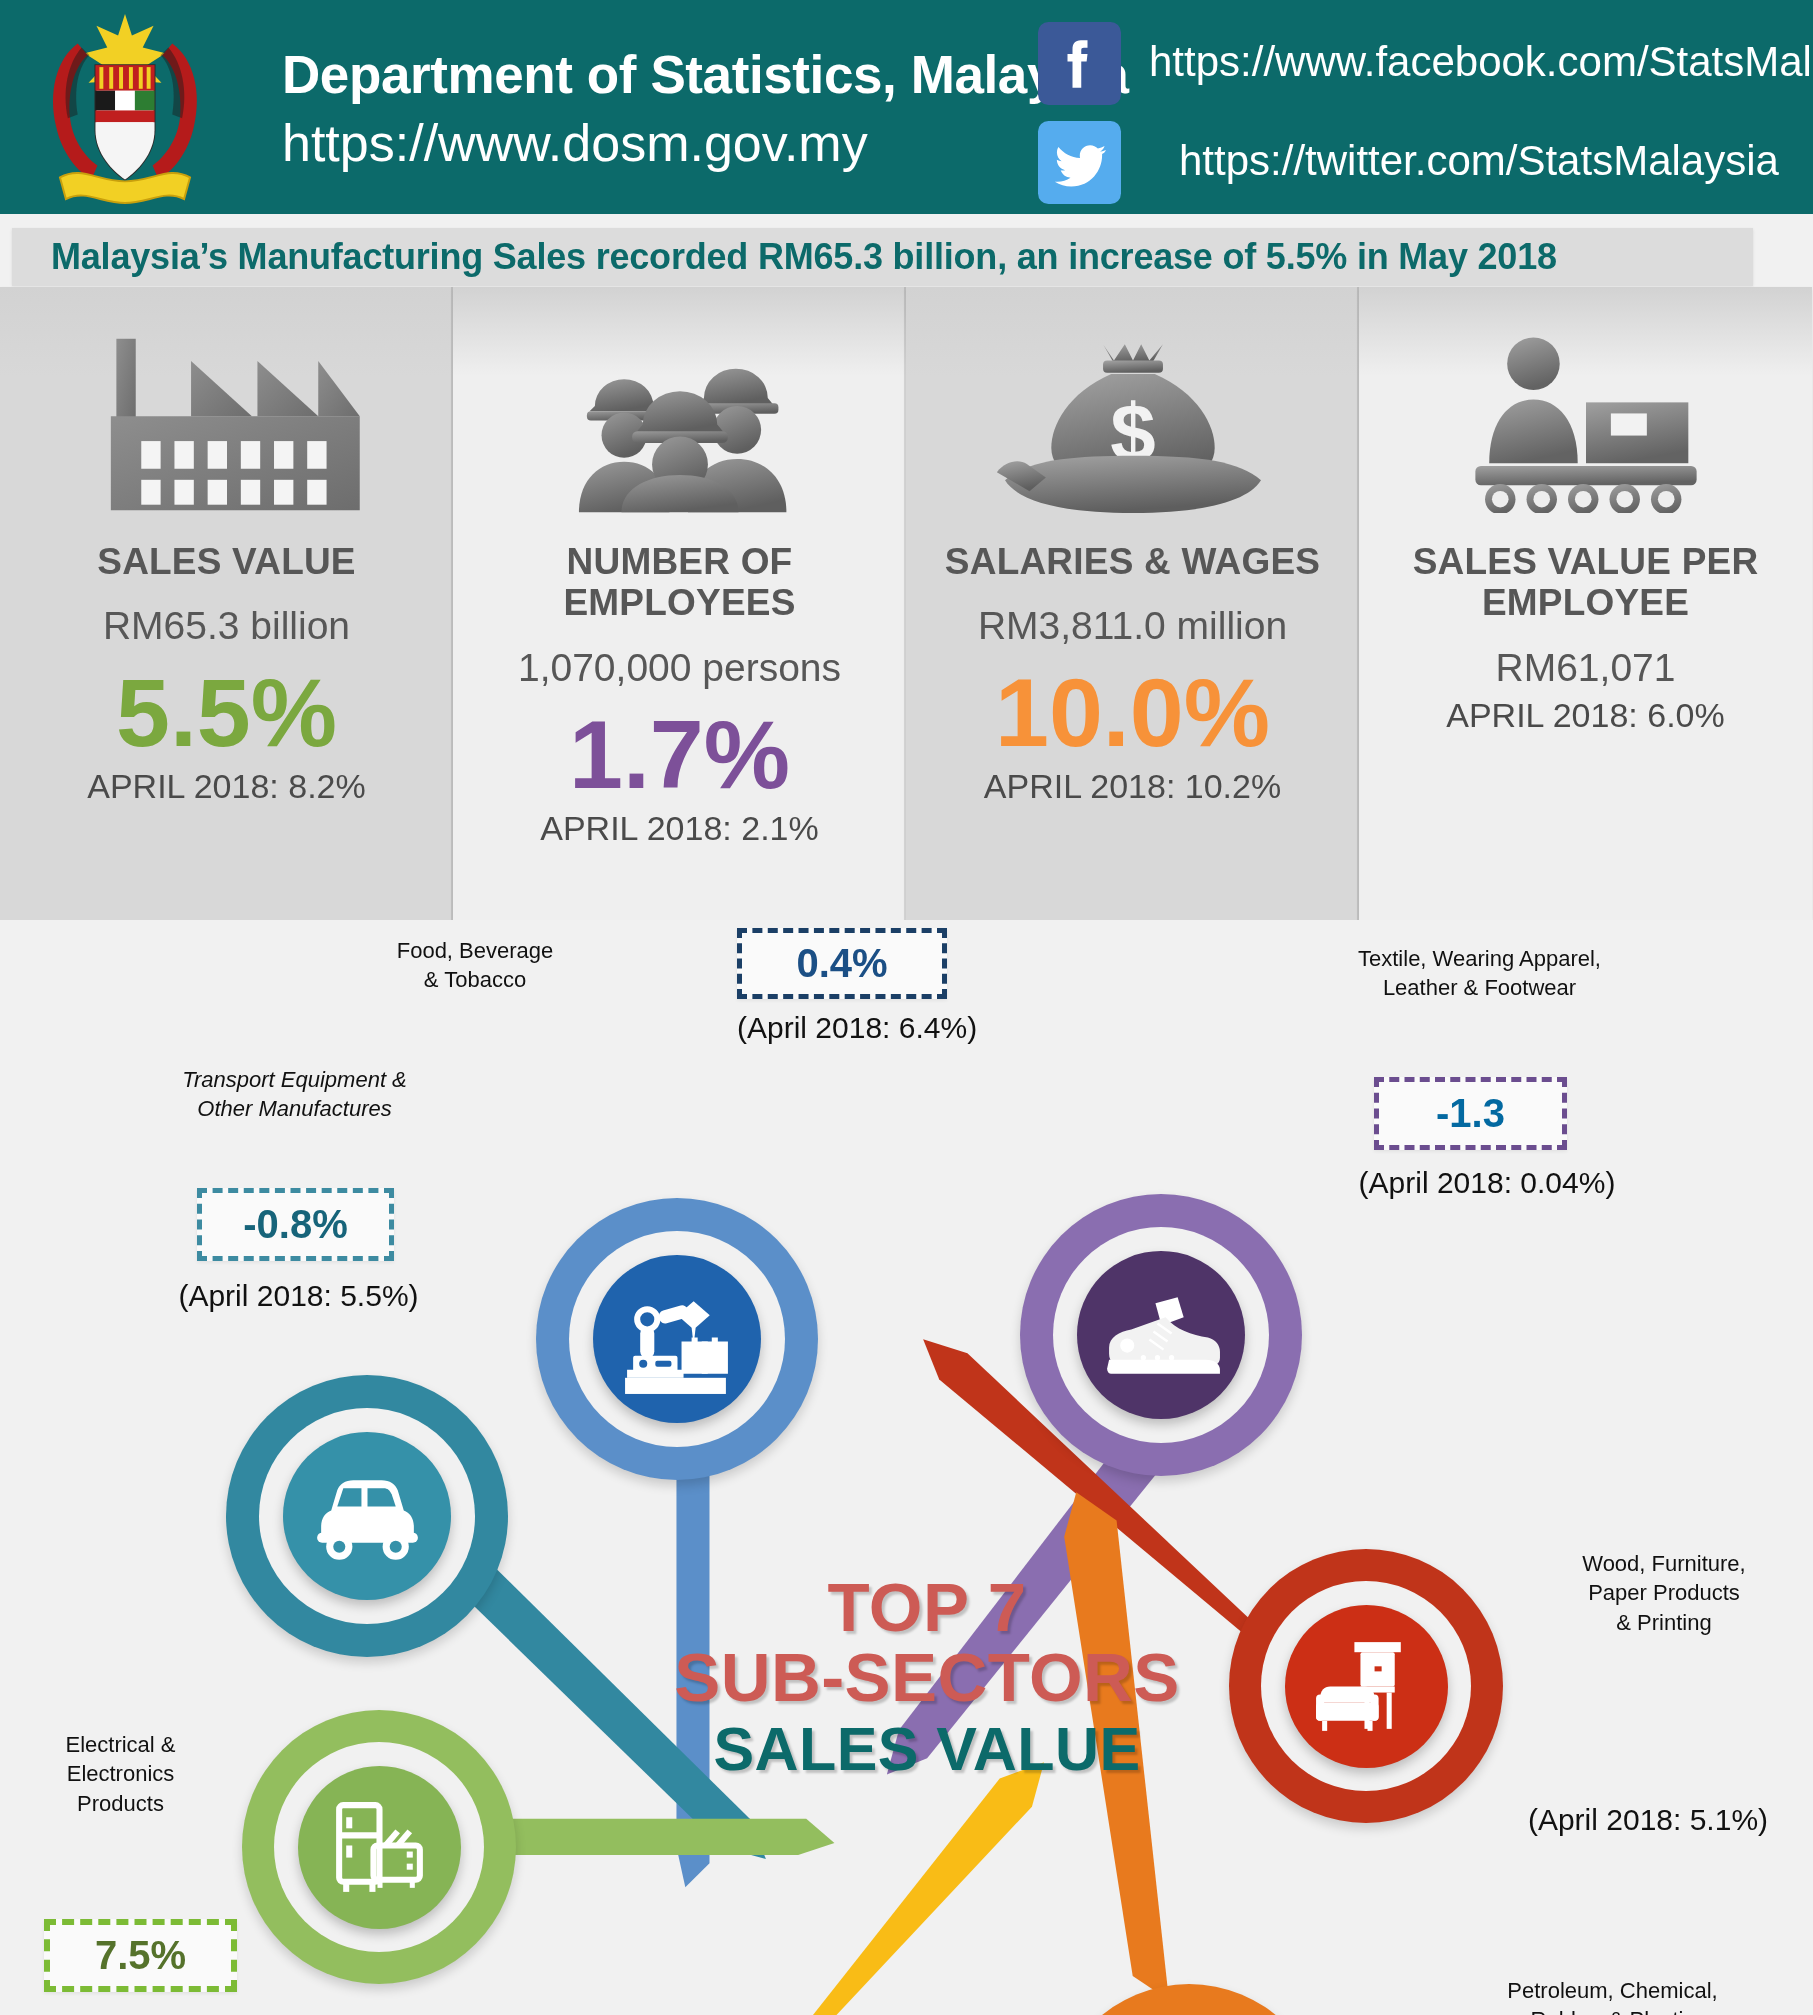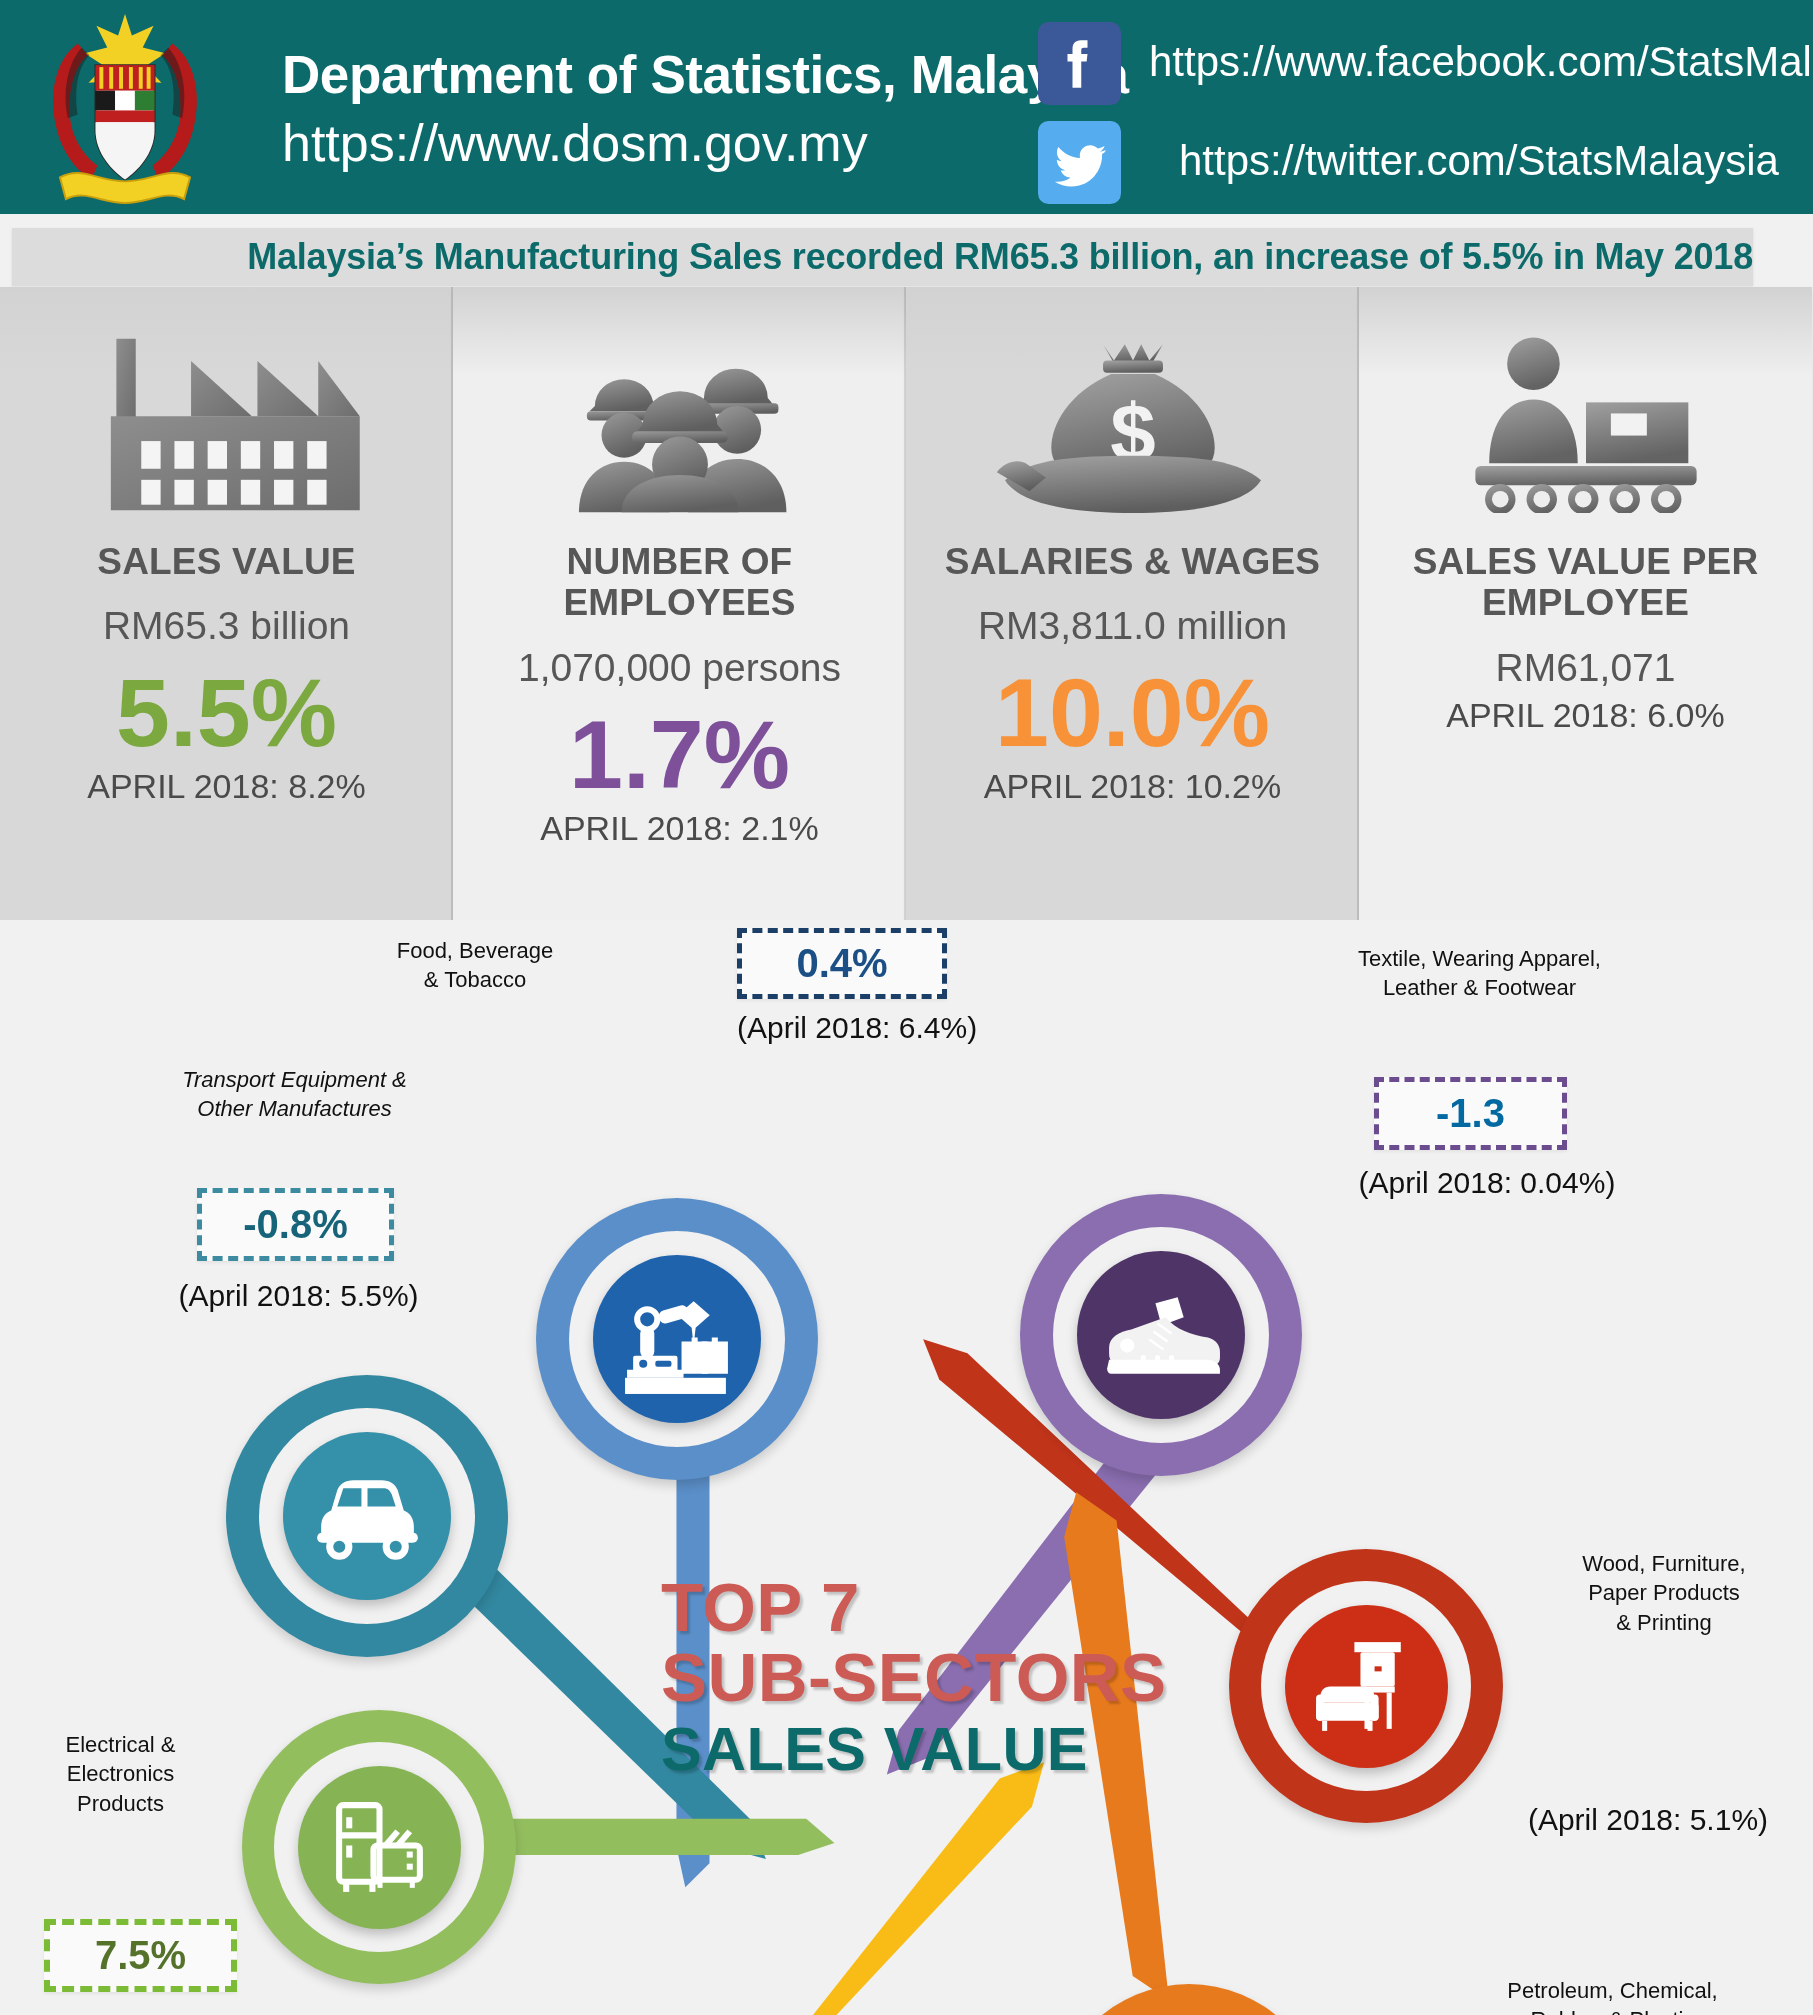--- a/index.html
+++ b/index.html
@@ -39,21 +39,21 @@
   .soc-link{
     position:absolute; font-size:42px; color:#ffffff; white-space:nowrap;
   }
   .soc-link-fb{ left:1149px; top:38px; }
   .soc-link-tw{ left:1179px; top:137px; }
 
   
   .banner{
     position:absolute; left:12px; top:228px; width:1741px; height:58px;
     background:#dcdcdc;
-    display:flex; align-items:center; justify-content:flex-end;
+    display:flex; align-items:center; justify-content:flex-start;
     box-shadow:0 1.2px 2.8px rgba(0,0,0,0.10);
     padding-left:39px;
   }
   .banner-text{
     font-size:36px; font-weight:bold; color:#0c6a6a; white-space:nowrap;
     letter-spacing:-0.2px;
   }
 
   
   .kpis{
@@ -122,21 +122,21 @@
     box-shadow:0 1.6px 3.6px rgba(0,0,0,0.07);
   }
   .s-prev{
     position:absolute; text-align:center; color:#111111;
     font-size:30px; white-space:nowrap;
   }
 
   
   .center-title{
     position:absolute; left:661px; top:653px; width:532px;
-    text-align:left; pointer-events:none;
+    text-align:center; pointer-events:none;
   }
   .ct-l1, .ct-l2{
     font-size:69px; font-weight:bold; color:#cd5b55; line-height:1.02;
     letter-spacing:0.4px; text-shadow:2.8px 3.2px 2.4px rgba(0,0,0,0.20);
   }
   .ct-l3{
     font-size:61px; font-weight:bold; color:#0c6a6a; line-height:1.10;
     letter-spacing:0.4px; text-shadow:2.8px 3.2px 2.4px rgba(0,0,0,0.20);
     margin-top:2.4px;
   }

